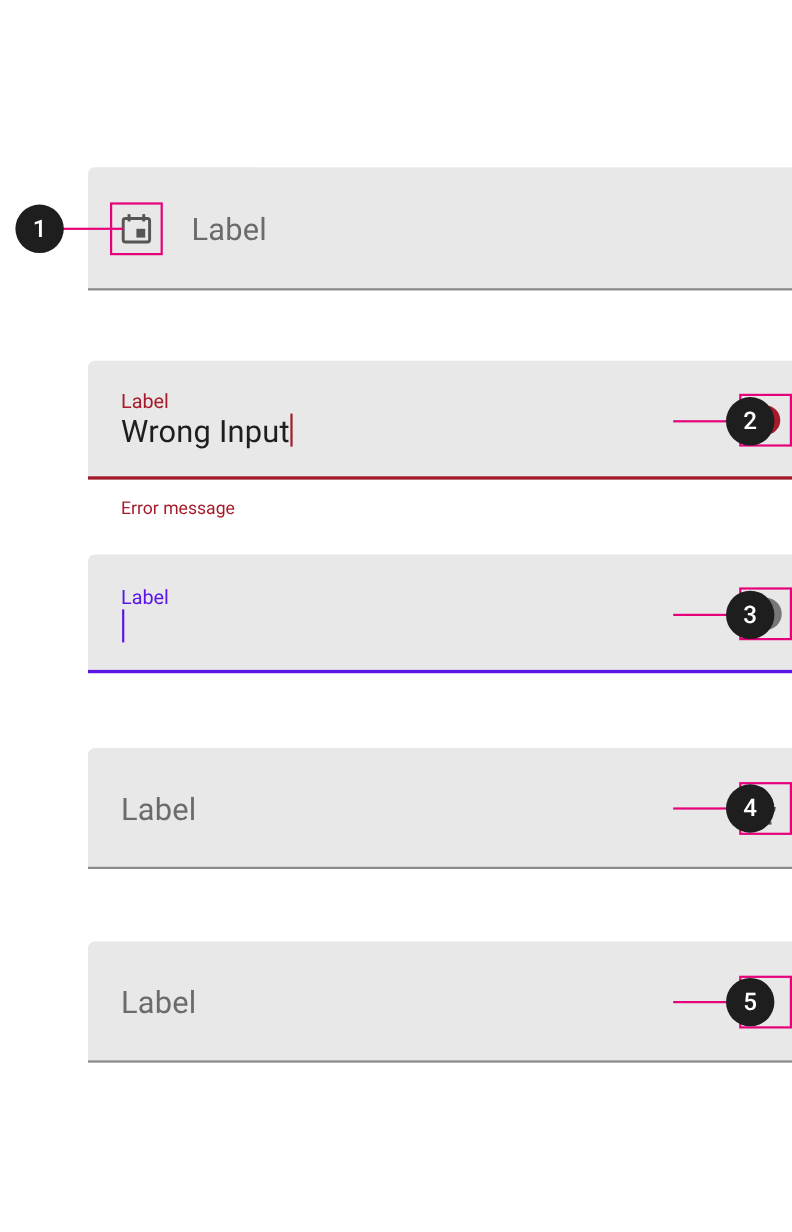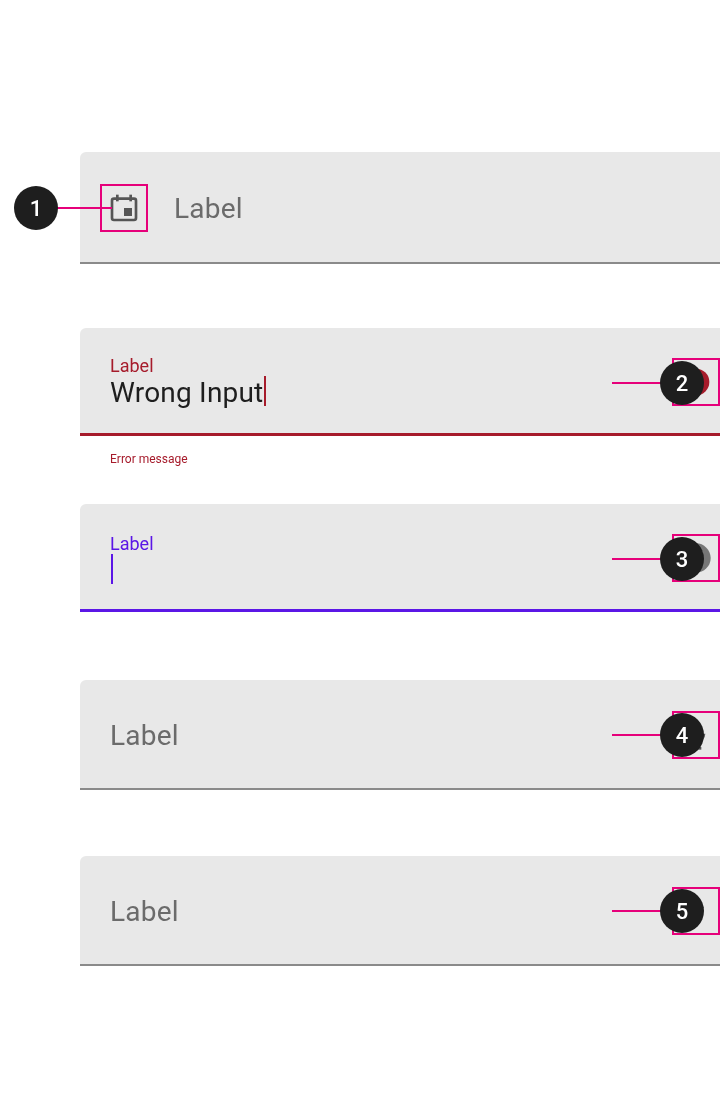--- a/index.html
+++ b/index.html
@@ -83,21 +83,21 @@
     margin-left: 1px;
   }
   .caret.err { background: #a61b2b; }
   .caret.foc { background: #5b16e6; }
   .error-label { color: #a61b2b; }
   .focus-label { color: #5b16e6; }
 
   .helper {
     position: absolute;
     left: 110px;
-    font-size: 12px;
+    font-size: 16px;
     color: #a61b2b;
   }
 
   
   .badge {
     position: absolute;
     width: 44px;
     height: 44px;
     border-radius: 50%;
     background: #1e1e1e;

